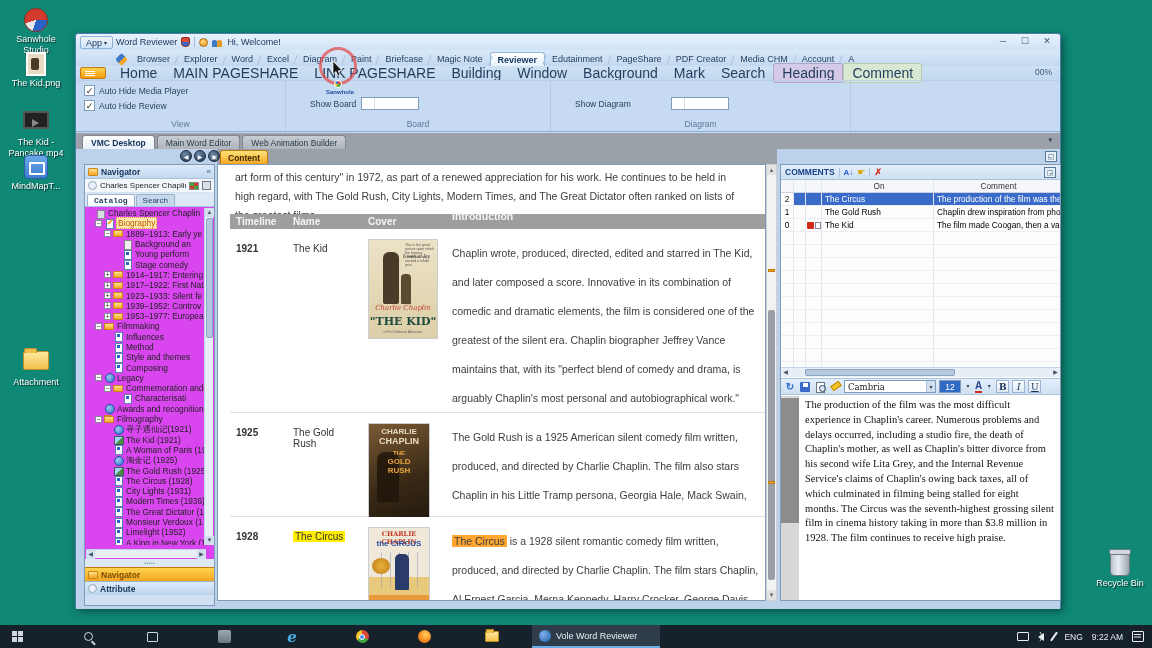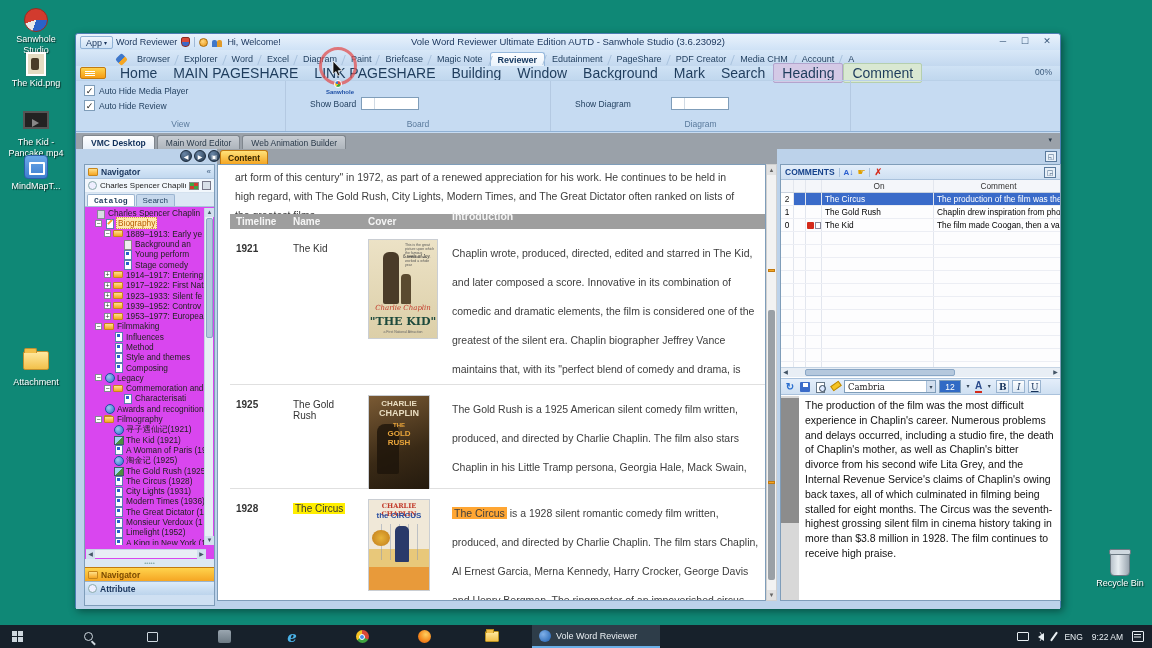--- a/index.html
+++ b/index.html
@@ -209,21 +209,21 @@
   .tbico.highlight::after { content:""; position:absolute; left:2px; top:2px; width:8px; height:4px; background:#f5c423; transform:rotate(-35deg); border:1px solid #b8860b;}
   .fontsel { width:92px; height:13px; background:#fff; border:1px solid #7f9db9; font-size:8.5px; line-height:12px; padding-left:3px; color:#222; position:relative; font-family:"DejaVu Serif",serif;}
   .dd { position:absolute; right:0; top:0; bottom:0; width:9px; background:#d2dfee; border-left:1px solid #aac2dc; font-size:6px; text-align:center; line-height:12px; color:#345;}
   .sizesel { width:22px; height:13px; background:#316ac5; color:#fff; border:1px solid #7f9db9; font-size:8.5px; line-height:12px; text-align:center;}
   .ddbtn { width:8px; height:13px; font-size:6px; line-height:13px; color:#345; text-align:center;}
   .fontA { font-size:10px; font-weight:bold; color:#2a4a8c; border-bottom:2px solid #d42a1a; line-height:9px; height:12px;}
   .biu { width:13px; height:13px; border:1px solid #9ab4d0; background:linear-gradient(#fdfeff,#dce8f4); font-size:9px; line-height:12px; text-align:center; color:#16325a; font-family:"DejaVu Serif",serif;}
   .edarea { position:absolute; left:0; top:231px; width:100%; height:204px; background:#fff; display:flex;}
   .edgutter { width:18px; background:#d8d8d8; flex:none; position:relative;}
   .edgutter .thumb { position:absolute; left:0; top:2px; width:100%; height:125px; background:#8c8c8c;}
-  .edtext { flex:1; padding:2px 6px 0 6px; font-family:Liberation Sans, sans-serif; font-size:10.5px; line-height:14.8px; color:#111;}
+  .edtext { flex:1; padding:2px 6px 0 6px; font-family:Liberation Serif, serif; font-size:10.5px; line-height:14.8px; color:#111;}
 
   
   .taskbar { position:absolute; left:0; bottom:0; width:1152px; height:23px; background:#17212b; display:flex; align-items:center; }
   .tbslot { position:absolute; top:0; height:23px; display:flex; align-items:center; justify-content:center; width:28px;}
   .winlogo { width:12px; height:12px; display:grid; grid-template-columns:5px 5px; grid-template-rows:5px 5px; gap:1px;}
   .winlogo span{ background:#cfd8df; }
   .searchglyph { width:9px; height:9px; border:1.5px solid #cfd8df; border-radius:50%; position:relative;}
   .searchglyph::after{ content:""; position:absolute; right:-4px; bottom:-3px; width:5px; height:1.5px; background:#cfd8df; transform:rotate(45deg);}
   .taskview { width:11px; height:10px; border:1.5px solid #cfd8df; border-radius:1px;}
   .grayapp { width:13px; height:13px; background:linear-gradient(#9aa6b0,#6d7a84); border-radius:2px;}
@@ -295,21 +295,20 @@
     <div class="titlebar">
       <div class="qat">
         <span class="appdot"></span>
         <span class="txt">Vole Word Reviewer</span>
         <span class="shield"></span>
         <span class="vsep"></span>
         <span class="belldot"></span>
         <span class="people"></span>
         <span class="txt">Hi, Welcome!</span>
       </div>
-      <div class="wtitle">Vole Word Reviewer Ultimate Edition AUTD - Sanwhole Studio (3.6.23092)</div>
       <div class="winbtns">
         <span class="winbtn">─</span>
         <span class="winbtn">☐</span>
         <span class="winbtn">✕</span>
       </div>
     </div>
 
     <div class="tabrow1" id="main-tabs">
       <div class="appbtn">
         <span>App</span>
@@ -671,21 +670,21 @@
 
       <div class="contentpanel">
         <div class="cpara">art form of this century" in 1972, as part of a renewed appreciation for his work. He continues to be held in high regard, with The Gold Rush, City Lights, Modern Times, and The Great Dictator often ranked on lists of the greatest films.</div>
         <div class="ftable" id="film-table">
             <div class="fhead">
               <div class="fc1">Timeline</div>
               <div class="fc2">Name</div>
               <div class="fc3">Cover</div>
               <div class="fc4">Introduction</div>
             </div>
-            <div class="frow" style="height: 156px;">
+            <div class="frow" style="height: 184px;">
               <div class="fc1">1921</div>
               <div class="fc2"><span>The Kid</span></div>
               <div class="fc3">
                 <div class="poster poster-kid">
                   <div class="fig1"></div>
                   <div class="fig2"></div>
                   <div class="pt tag">This is the great picture upon which the famous comedian has worked a whole year</div>
                   <div class="pt joy">6 reels of Joy.</div>
                   <div class="pt script">Charlie Chaplin</div>
                   <div class="pt title">"THE KID"</div>

